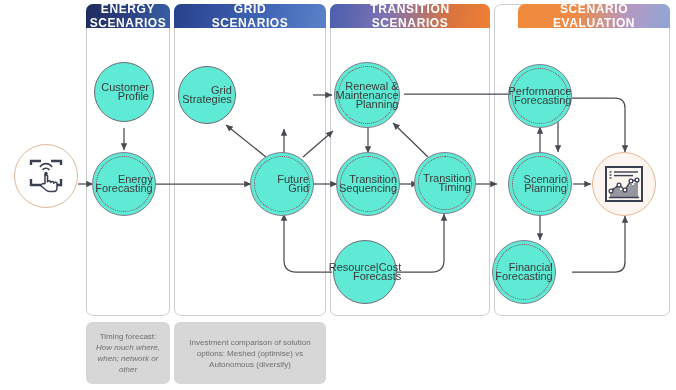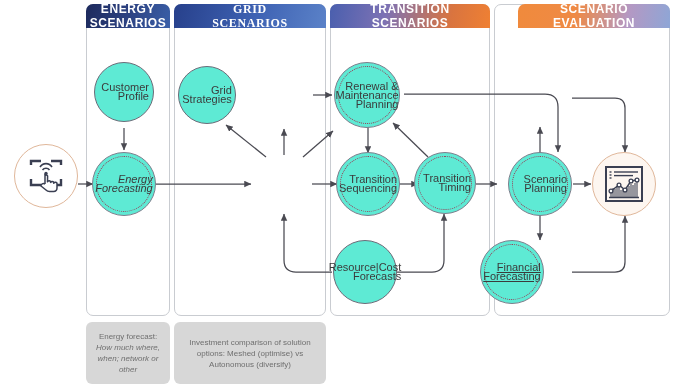--- a/index.html
+++ b/index.html
@@ -162,21 +162,21 @@
   <div class="panel" style="left:86px;width:84px;">
     <div class="panel-head" style="background:linear-gradient(105deg,#1d2a5c 0%,#2b3f7e 45%,#3a5fa8 100%);">
       <div>
         <span>ENERGY</span>
         <span>SCENARIOS</span>
       </div>
     </div>
   </div>
 
   <div class="panel" style="left:174px;width:152px;">
-    <div class="panel-head" style="background:linear-gradient(105deg,#27408b 0%,#3f63b4 55%,#5b82c8 100%);font-family:Liberation Serif, serif;">
+    <div class="panel-head" style="background:linear-gradient(105deg,#27408b 0%,#3f63b4 55%,#5b82c8 100%);">
       <div>
         <span>GRID</span>
         <span>SCENARIOS</span>
       </div>
     </div>
   </div>
 
   <div class="panel" style="left:330px;width:160px;">
     <div class="panel-head" style="background:linear-gradient(100deg,#4a5fae 0%,#7d72b4 35%,#d9743f 75%,#ef8033 100%);">
       <div>
@@ -192,52 +192,58 @@
         <span>SCENARIO</span>
         <span>EVALUATION</span>
       </div>
     </div>
   </div>
 
   <div class="node solid" style="left:94px;top:62px;width:60px;height:60px;">
     <span class="lbl">Customer Profile</span>
     </div>
 
-  <div class="node dashed" style="left:92px;top:152px;width:64px;height:64px;font-style:italic;">
+  <div class="node dashed" style="left:92px;top:152px;width:64px;height:64px;">
     <span class="lbl">Energy Forecasting</span>
     </div>
 
   <div class="node solid" style="left:178px;top:66px;width:58px;height:58px;">
     <span class="lbl">Grid Strategies</span>
     </div>
 
 
+  <div class="node dashed" style="left:250px;top:152px;width:64px;height:64px;">
+    <span class="lbl">Future Grid</span>
+    </div>
 
   <div class="node dashed" style="left:334px;top:62px;width:66px;height:66px;">
     <span class="lbl">Renewal &amp; Maintenance Planning</span>
     </div>
 
   <div class="node dashed" style="left:336px;top:152px;width:64px;height:64px;">
     <span class="lbl">Transition Sequencing</span>
     </div>
 
   <div class="node dashed" style="left:414px;top:152px;width:62px;height:62px;">
     <span class="lbl">Transition Timing</span>
     </div>
 
   <div class="node solid" style="left:333px;top:240px;width:64px;height:64px;">
     <span class="lbl">Resource|Cost Forecasts</span>
     </div>
 
+  <div class="node dashed" style="left:508px;top:64px;width:64px;height:64px;">
+    <span class="lbl">Performance Forecasting</span>
+    </div>
 
   <div class="node dashed" style="left:508px;top:152px;width:64px;height:64px;">
     <span class="lbl">Scenario Planning</span>
     </div>
 
-  <div class="node dashed" style="left:480px;top:240px;width:64px;height:64px;text-decoration:underline;">
+  <div class="node dashed" style="left:492px;top:240px;width:64px;height:64px;">
     <span class="lbl">Financial Forecasting</span>
     </div>
 
   <div class="iconcircle tint" style="left:592px;top:152px;width:64px;height:64px;">
     <svg width="42" height="40" viewBox="0 0 42 40">
       <rect x="3" y="3" width="36" height="34" fill="none" stroke="#3a3f52" stroke-width="2"></rect>
       <line x1="6.5" y1="8" x2="8.5" y2="8" stroke="#3a3f52" stroke-width="1.4"></line>
       <line x1="6.5" y1="11" x2="8.5" y2="11" stroke="#3a3f52" stroke-width="1.4"></line>
       <line x1="6.5" y1="14" x2="8.5" y2="14" stroke="#3a3f52" stroke-width="1.4"></line>
       <line x1="11" y1="8" x2="35" y2="8" stroke="#3a3f52" stroke-width="1.4"></line>
@@ -263,21 +269,21 @@
       <circle cx="8" cy="27" r="1.9" fill="#ffffff" stroke="#3a3f52" stroke-width="1.3"></circle>
       <circle cx="16" cy="21" r="1.9" fill="#ffffff" stroke="#3a3f52" stroke-width="1.3"></circle>
       <circle cx="22" cy="26" r="1.9" fill="#ffffff" stroke="#3a3f52" stroke-width="1.3"></circle>
       <circle cx="28" cy="17" r="1.9" fill="#ffffff" stroke="#3a3f52" stroke-width="1.3"></circle>
       <circle cx="34" cy="16" r="1.9" fill="#ffffff" stroke="#3a3f52" stroke-width="1.3"></circle>
     </svg>
   </div>
 
   <div class="foot" style="left:86px;width:84px;">
     <div>
-      <span>Energy forecast:</span><br>
+      <span>Timing forecast:</span><br>
       <i>How much where, when; network or other</i>
     </div>
   </div>
 
   <div class="foot" style="left:174px;width:152px;">
     <span>Investment comparison of solution options: Meshed (optimise) vs Autonomous (diversify)</span>
   </div>
 
 
 

